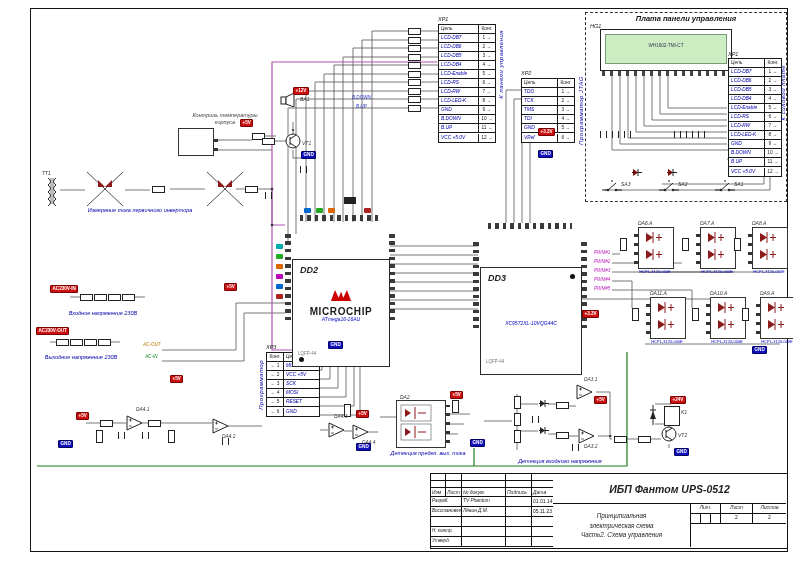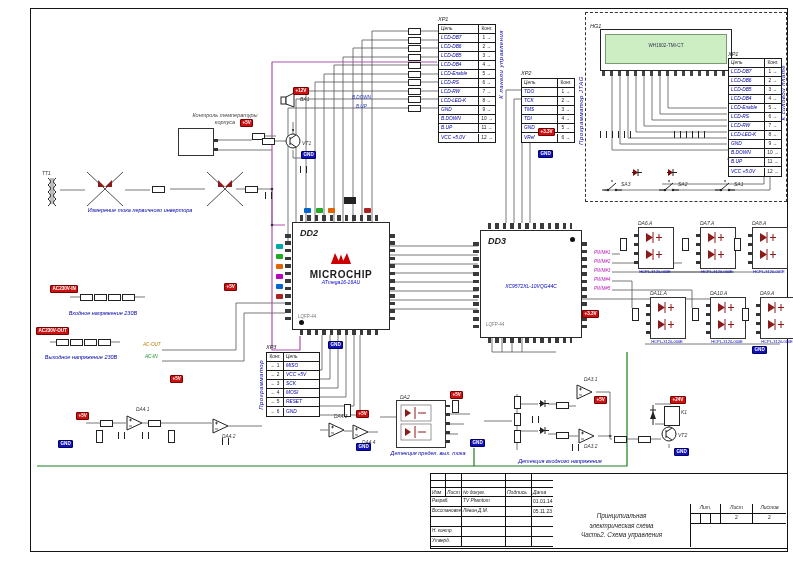--- a/index.html
+++ b/index.html
@@ -16,21 +16,21 @@
   .ctable .crow:last-child{border-bottom:none;}
   .ctable .cn{flex:1;color:#0000aa;font-style:italic;padding-left:2px;border-right:1px solid #1a1a1a;overflow:hidden;font-size:4.8px;}
   .ctable .chead .cn{color:#222;}
   .ctable .cp{width:16px;text-align:center;font-size:4.8px;color:#222;}
   .ctable.rev .cp{border-right:1px solid #1a1a1a;}
   .ctable.rev .cn{border-right:none;}
   .cref{position:absolute;font-size:5.5px;font-style:italic;color:#222;z-index:3;}
   .vnote{position:absolute;writing-mode:vertical-rl;transform:rotate(180deg);color:#0000aa;font-style:italic;font-size:6px;letter-spacing:.5px;z-index:3;white-space:nowrap;}
 
   
-  .chip{position:absolute;border:1.4px solid #2a2a2a;background:#fff;z-index:3;}
+  .chip{position:absolute;border:1.4px solid #2a2a2a;background:#fff;z-index:3;margin-top:37px;}
   .chipref{position:absolute;left:7px;top:5px;font-size:9px;font-weight:bold;font-style:italic;color:#222;}
   .pins-h{position:absolute;height:6px;background:repeating-linear-gradient(90deg,#3a3a3a 0 3.5px,transparent 3.5px 7.5px);z-index:2;}
   .pins-v{position:absolute;width:6px;background:repeating-linear-gradient(0deg,#3a3a3a 0 3.5px,transparent 3.5px 7.5px);z-index:2;}
   .brandrow{position:absolute;left:0;right:0;text-align:center;}
   .brandname{font-size:10px;font-weight:bold;letter-spacing:.6px;color:#1a1a1a;text-align:center;}
   .partname{font-size:5px;color:#0000cc;font-style:italic;}
   .pkg{position:absolute;left:5px;bottom:10px;font-size:4.5px;color:#777;}
   .cdot{position:absolute;width:5px;height:5px;border-radius:50%;background:#111;}
 
   
@@ -145,20 +145,21 @@
   </g>
   <g fill="#333">
     <circle cx="272" cy="189" r="1.3"></circle>
       <circle cx="272" cy="225" r="1.3"></circle>
     <circle cx="293" cy="130" r="1.1"></circle>
       <circle cx="610" cy="436" r="1.1"></circle>
   </g>
 </svg>
 
 <div class="panel">
+  <div class="ptitle">Плата панели управления</div>
   <span class="cref" style="left:4px;top:10px;">HG1</span>
   <div class="lcd">
     <div class="lcdglass"></div>
     <div class="lcdmodel">WH1602-TMI-CT</div>
   </div>
   <div class="lcdpins"></div>
 
   <div class="cap" style="left:14px;top:118px;"></div>
   <div class="cap" style="left:26px;top:118px;"></div>
   <div class="cap" style="left:38px;top:118px;"></div>
@@ -785,20 +786,21 @@
         <div class="tbcell"></div>
         <div class="tbcell" style="border-right:none;"></div>
       
         <div class="tbcell role">Утверд.</div>
         <div class="tbcell" style="font-style:italic;font-size:4.8px;"></div>
         <div class="tbcell"></div>
         <div class="tbcell" style="border-right:none;"></div>
       </div>
   </div>
   <div class="tb-right">
+    <div class="tb-title">ИБП Фантом UPS-0512</div>
     <div class="tb-doc">
       <span>Принципиальная</span>
       <span>электрическая схема</span>
       <span>Часть2. Схема управления</span>
     </div>
     <div class="tb-stats">
       <div class="tb-sh" style="left:0;top:0;width:30px;height:10px;">Лит.</div>
       <div class="tb-sh" style="left:30px;top:0;width:32px;height:10px;">Лист</div>
       <div class="tb-sh" style="left:62px;top:0;width:33px;height:10px;border-right:none;">Листов</div>
       <div class="tb-sh" style="left:0;top:10px;width:10px;height:10px;"></div>

